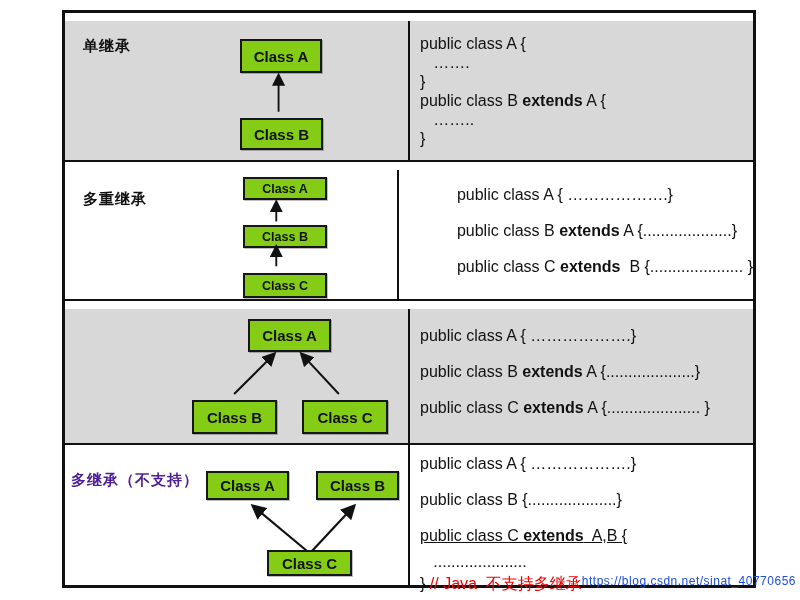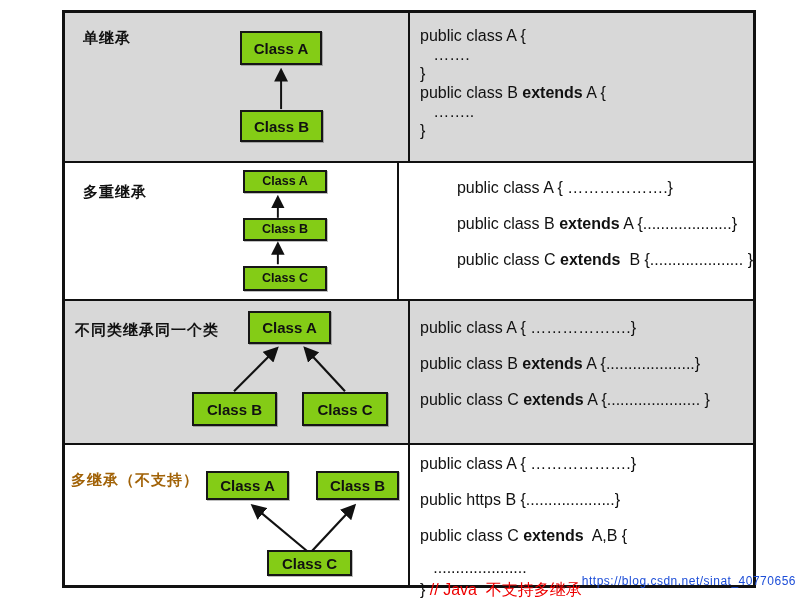--- a/index.html
+++ b/index.html
@@ -8,27 +8,27 @@
     background:#ffffff;
     font-family:"Liberation Sans","DejaVu Sans",sans-serif;
     color:#111;
   }
   .table{
     position:absolute;left:62px;top:10px;width:694px;height:578px;
     border:3px solid #111;box-sizing:border-box;
     display:flex;flex-direction:column;
   }
   .row{display:flex;box-sizing:border-box;}
-  .row.bordered{border-bottom:2px solid #111;}
+  .row.bordered{border-bottom:2px solid #111;margin-top:8px;}
   .row.gray{background:#d8d8d8;}
   .row.white{background:#ffffff;}
   .cell-left{width:345px;border-right:2px solid #111;box-sizing:border-box;position:relative;}
   .cell-right{flex:1;position:relative;box-sizing:border-box;padding:0 0 0 10px;}
   .row-label{position:absolute;font-size:15px;font-weight:bold;letter-spacing:1px;}
-  .row-label.red{color:#a16207;}
+  .row-label.red{color:#4c1d95;}
   .class-box{
     position:absolute;box-sizing:border-box;
     border:2px solid #161616;background:#84cc16;
     display:flex;align-items:center;justify-content:center;
     font-weight:bold;font-size:15px;
     box-shadow:1px 1px 0 rgba(0,0,0,0.25);
   }
   .class-box.sm{font-size:12.5px;}
   .arrows{position:absolute;left:0;top:0;width:100%;height:100%;pointer-events:none;}
   .code{font-size:16px;line-height:19px;}
@@ -103,21 +103,20 @@
       <div class="code" style="padding-top:14px;">
         <div class="code-line"><span>public class A { ……………….}</span></div>
         <div class="code-line"><span>public class B </span><b>extends</b><span> A {....................}</span></div>
         <div class="code-line"><span>public class C </span><b>extends</b><span>  B {..................... }</span></div>
       </div>
     </div>
   </div>
 
   <div class="row gray bordered" style="height:145px;">
     <div class="cell-left">
-      <div class="row-label" style="left:10px;top:20px;">不同类继承同一个类</div>
       <div class="class-box" style="left:183px;top:10px;width:83px;height:33px;">
           <span>Class A</span>
         </div>
       <div class="class-box" style="left:127px;top:91px;width:85px;height:34px;">
           <span>Class B</span>
         </div>
       <div class="class-box" style="left:237px;top:91px;width:86px;height:34px;">
           <span>Class C</span>
         </div>
       <svg class="arrows" viewBox="0 0 343 143">
@@ -157,22 +156,22 @@
               <path d="M0,0 L10,5 L0,10 z" fill="#111"></path>
             </marker>
           </defs>
         <line x1="242" y1="105" x2="188" y2="60" stroke="#111" stroke-width="2.2" marker-end="url(#ah4)"></line>
         <line x1="247" y1="105" x2="289" y2="60" stroke="#111" stroke-width="2.2" marker-end="url(#ah4)"></line>
       </svg>
     </div>
     <div class="cell-right spaced">
       <div class="code" style="padding-top:8px;">
         <div class="code-line"><span>public class A { ……………….}</span></div>
-        <div class="code-line"><span>public https B {....................}</span></div>
-        <div class="code-line" style="margin-bottom:10px;"><span>public class C </span><b>extends</b><span>  A,B {</span></div>
+        <div class="code-line"><span>public class B {....................}</span></div>
+        <div class="code-line" style="margin-bottom:4px;text-decoration:underline;"><span>public class C </span><b>extends</b><span>  A,B {</span></div>
         <div class="code-line dots-line" style="margin-bottom:0;"><span>   .....................</span></div>
         <div class="code-line" style="margin-bottom:12px;"><span>} </span><span class="red-comment">// Java  不支持多继承</span></div>
       </div>
     </div>
   </div>
 
 </div>
 
 <div class="watermark">https://blog.csdn.net/sinat_40770656</div>
 

